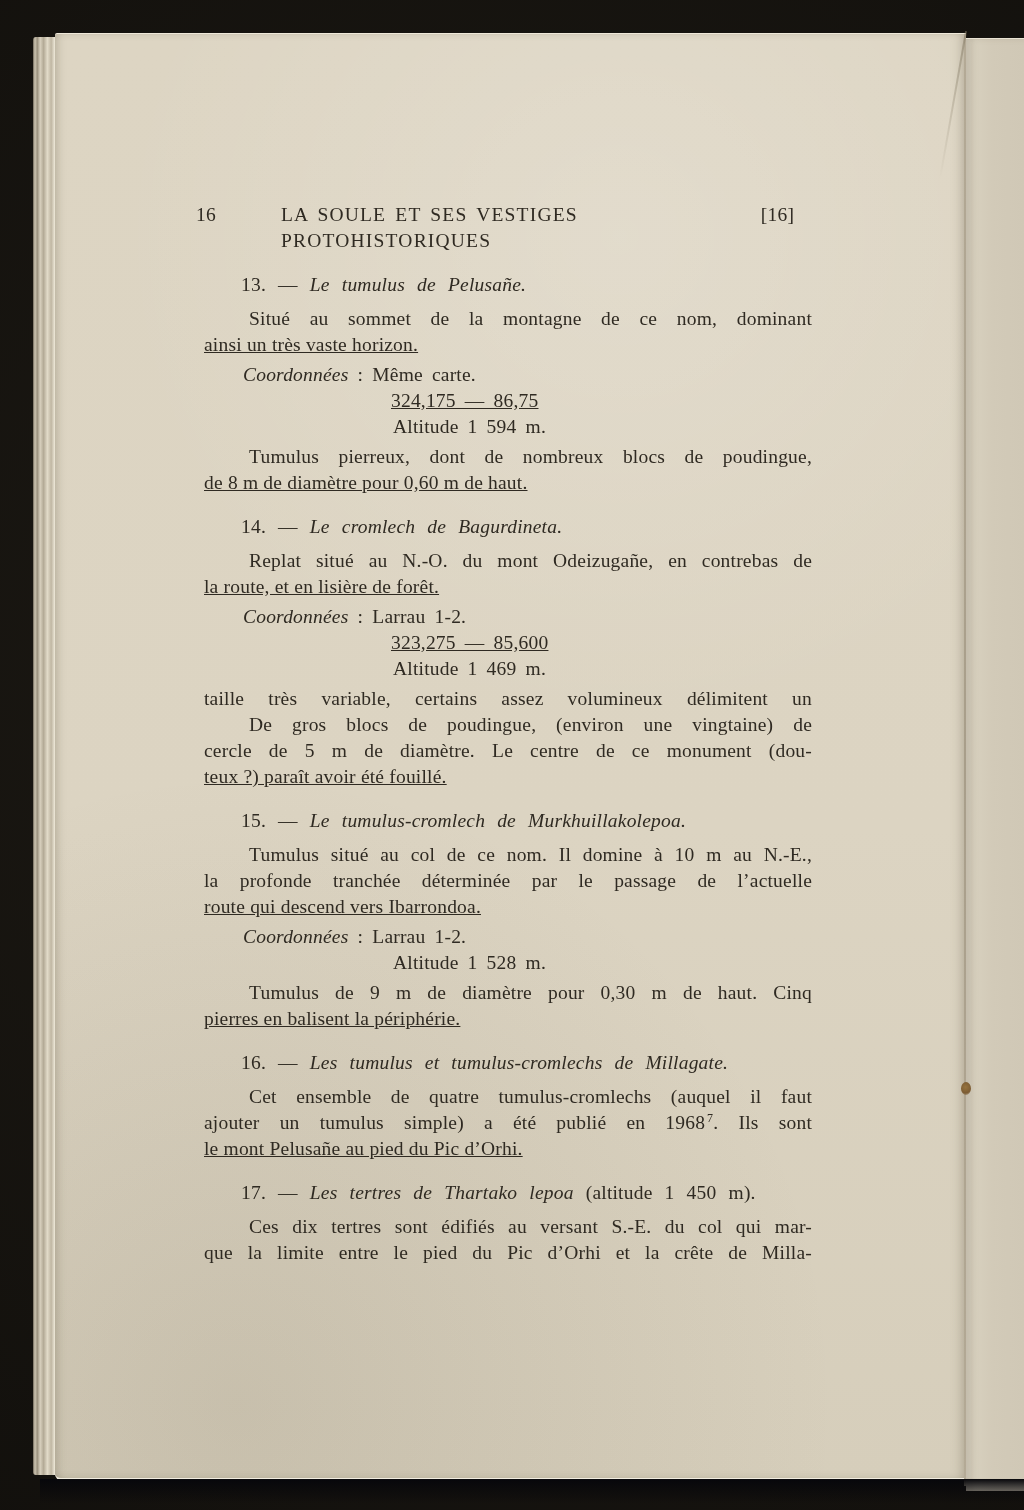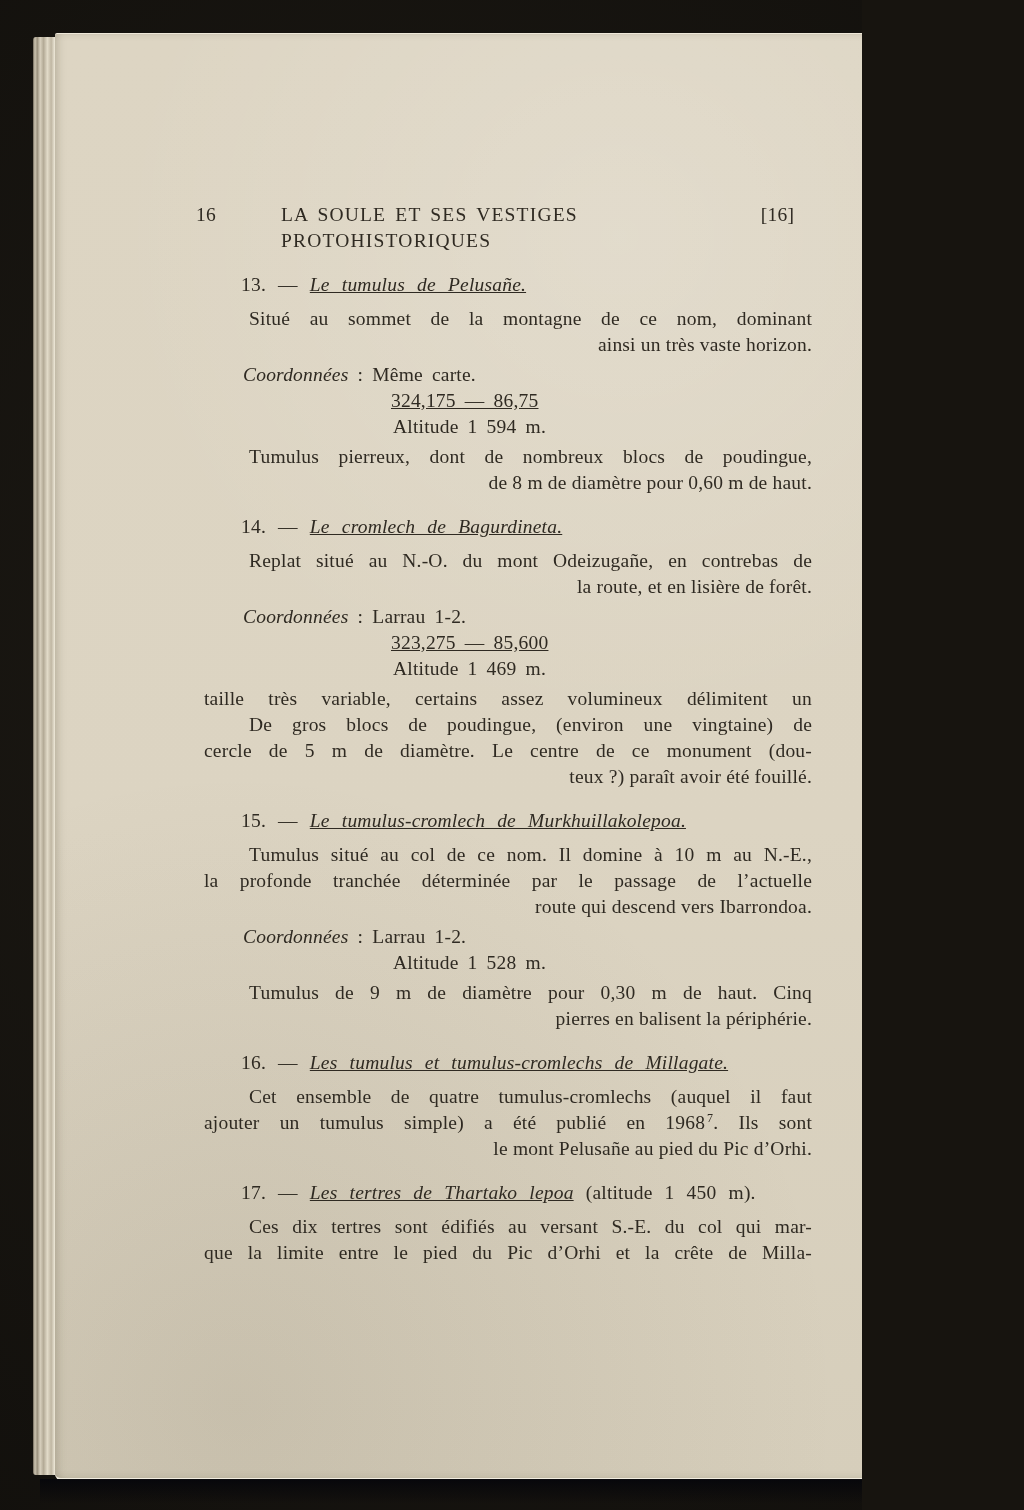--- a/index.html
+++ b/index.html
@@ -1,17 +1,17 @@
 <!DOCTYPE html>
 <html><head>
 <meta charset="utf-8">
 <style>
   html,body{margin:0;padding:0;background:#17140f;}
   .stage{
-    position:relative;width:862px;height:1510px;overflow:hidden;
+    position:relative;width:1024px;height:1510px;overflow:hidden;
     background:
       radial-gradient(130% 90% at 50% 45%, rgba(40,36,28,.25), rgba(0,0,0,.45)),
       #1a1712;
     font-family:"Liberation Serif","DejaVu Serif",serif;
   }
   
   .page-stack{
     position:absolute;left:33px;top:37px;width:24px;height:1438px;
     background:linear-gradient(90deg,
       #6d6557 0%, #cdc5b2 8%, #9a917e 18%, #d8d0be 30%, #b3aa96 44%,
@@ -62,24 +62,24 @@
   .text-block{
     position:absolute;left:196px;top:202px;width:624px;
     color:#2f2a22;font-size:19.5px;line-height:26px;letter-spacing:.2px;
   }
   .pagehead{display:flex;align-items:baseline;margin-bottom:14px;}
   .folio{width:85px;}
   .runtitle{flex:1;letter-spacing:1.2px;word-spacing:3px;}
   .bracket{width:85px;text-align:center;}
 
   .sec-head{margin:18px 0 8px;padding-left:45px;word-spacing:7px;}
-  .sec-head i{font-style:italic;text-decoration:underline;}
+  .sec-head i{font-style:italic;}
   .para{margin:0 8px 4px;}
   .jline{text-align:justify;text-align-last:justify;}
-  .lline{text-align:right;}
+  .lline{text-align:left;text-decoration:underline;}
   .first{text-indent:45px;}
   .coords{margin:0 0 4px;word-spacing:4px;}
   .c1{padding-left:47px;}
   .c1 i{font-style:italic;}
   .c2{padding-left:195px;text-decoration:underline;}
   .c3{padding-left:197px;}
   sup{font-size:12px;line-height:0;margin-left:2px;}
 </style>
 </head>
 <body>

